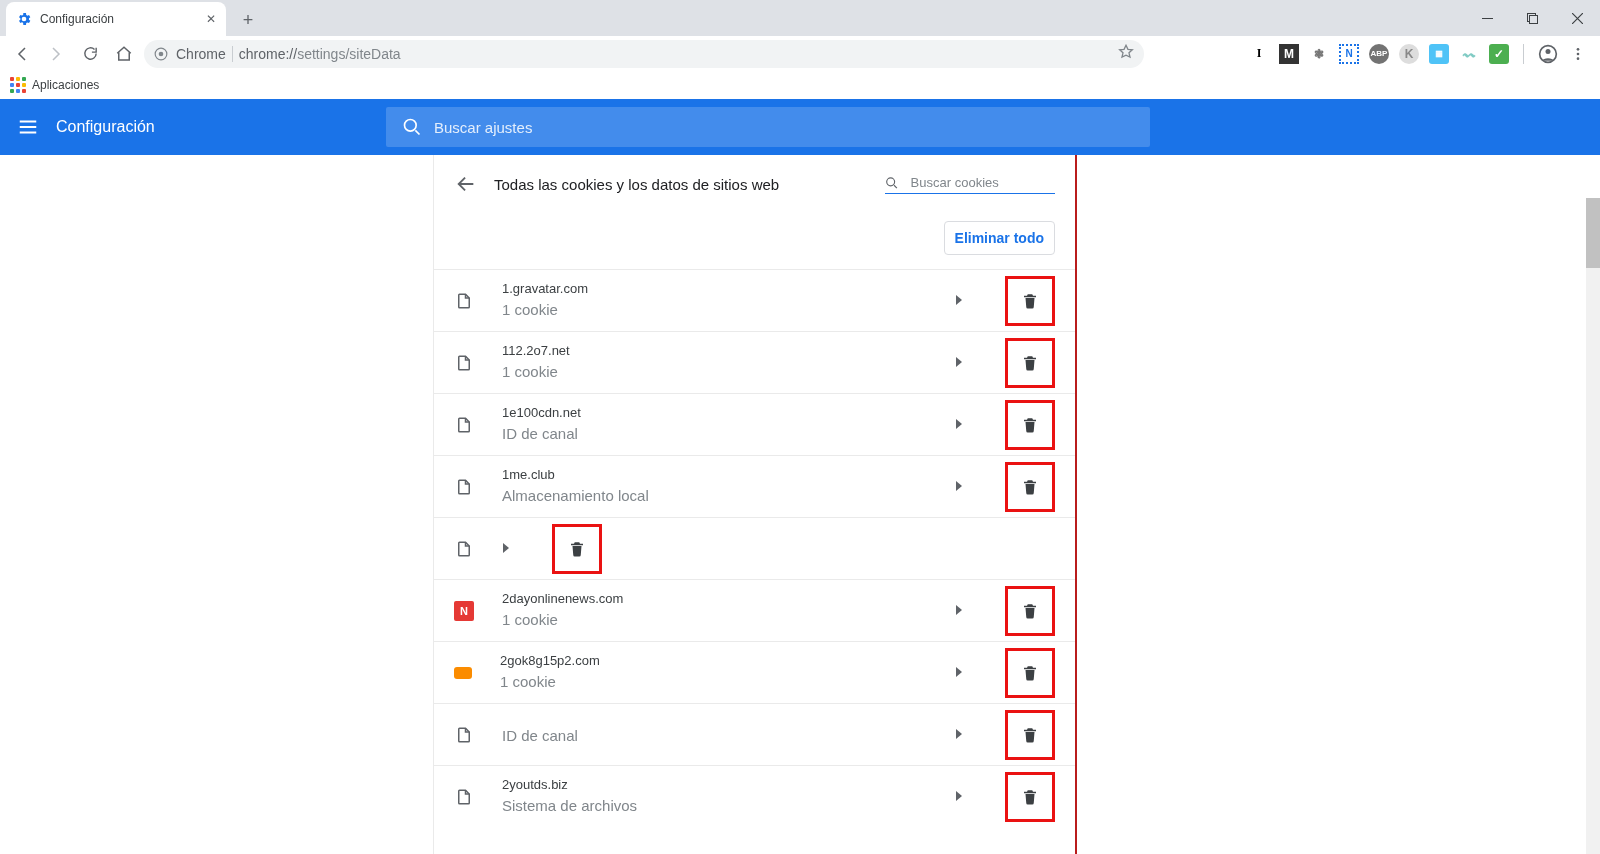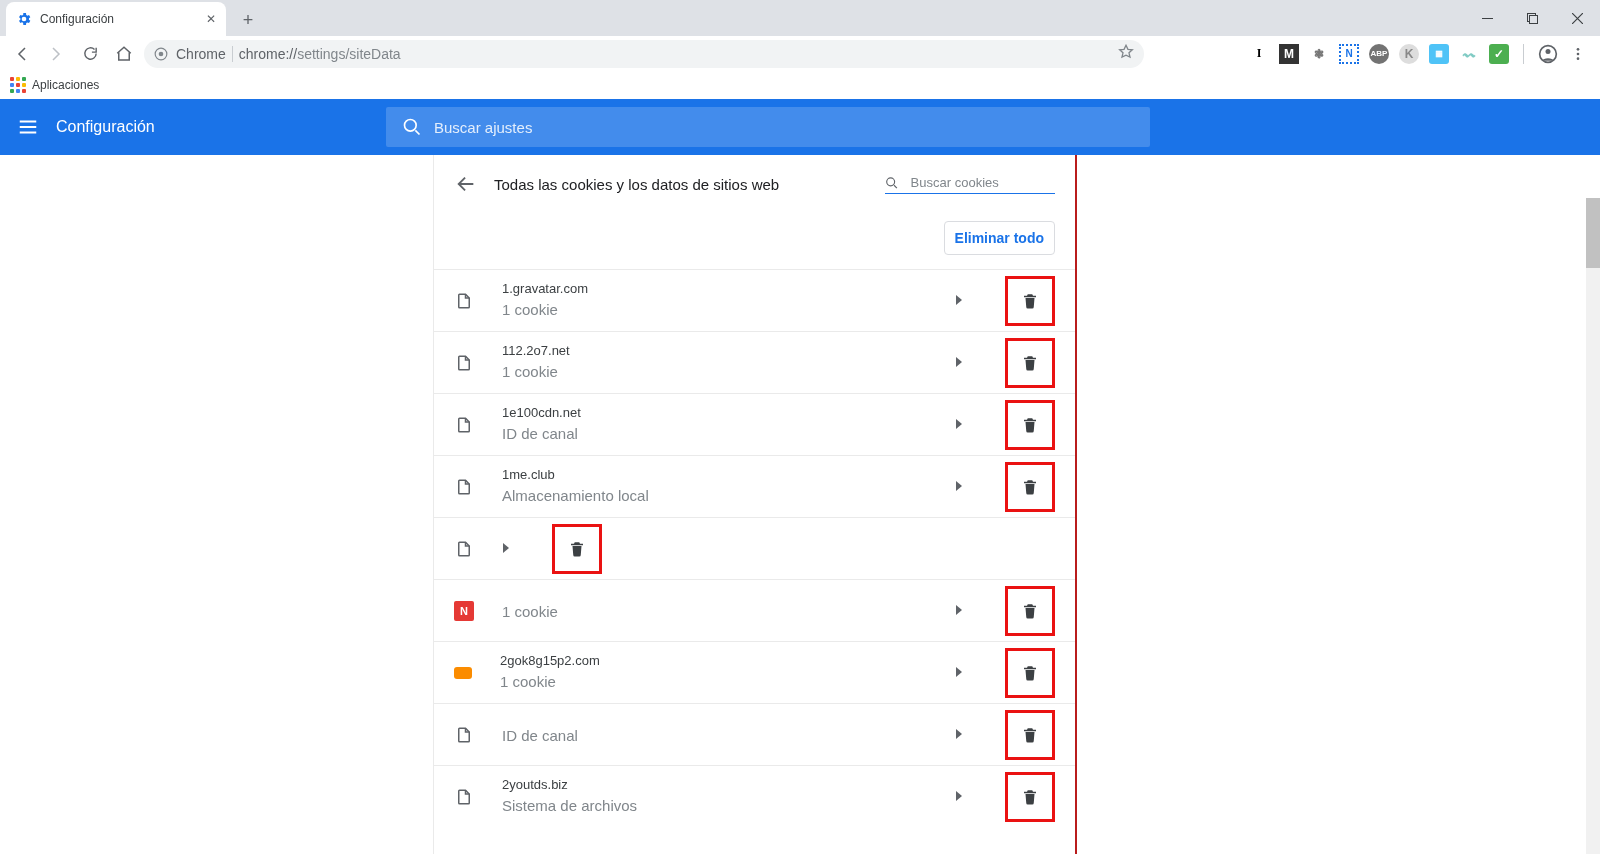--- a/index.html
+++ b/index.html
@@ -319,20 +319,21 @@
             <svg viewBox="0 0 24 24" fill="#3c4043">
               <path d="M9 3h6l1 2h4v2H4V5h4zM6 8h12l-1 12a2 2 0 0 1-2 2H9a2 2 0 0 1-2-2z"></path>
             </svg>
           </div>
         </div>
         <div class="row">
           <div class="site-ico red">
             <span style="color:#fff;font-size:11px;font-weight:700">N</span>
           </div>
           <div class="row-text">
+            <span class="primary">2dayonlinenews.com</span>
             <span class="secondary">1 cookie</span>
           </div>
           <span class="caret"><svg width="8" height="10" viewBox="0 0 6 10" fill="#5f6368">
               <path d="M0 0l6 5-6 5z"></path>
             </svg></span>
           <div class="trash-wrap">
             <svg viewBox="0 0 24 24" fill="#3c4043">
               <path d="M9 3h6l1 2h4v2H4V5h4zM6 8h12l-1 12a2 2 0 0 1-2 2H9a2 2 0 0 1-2-2z"></path>
             </svg>
           </div>

